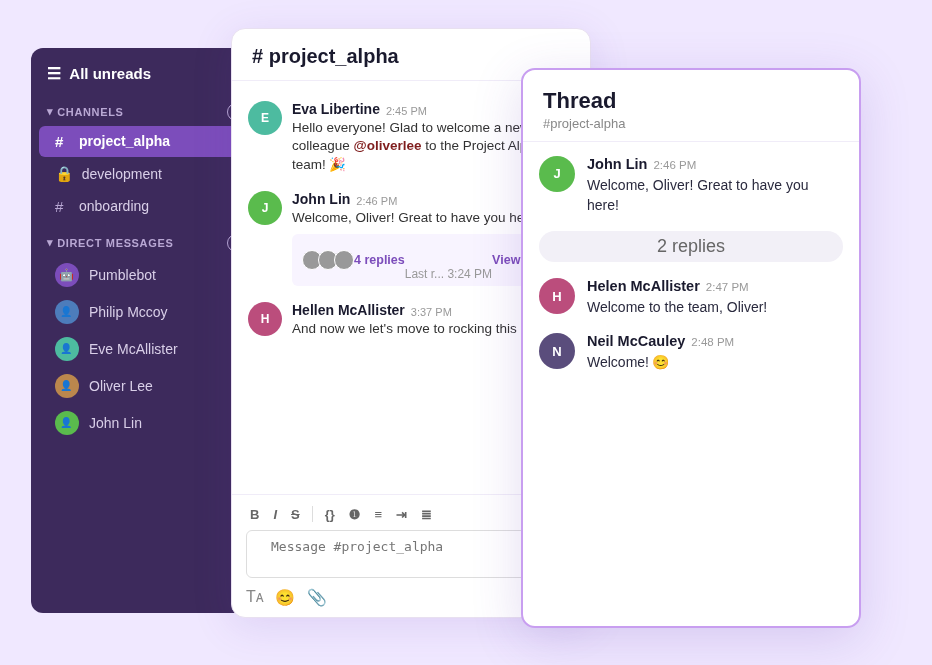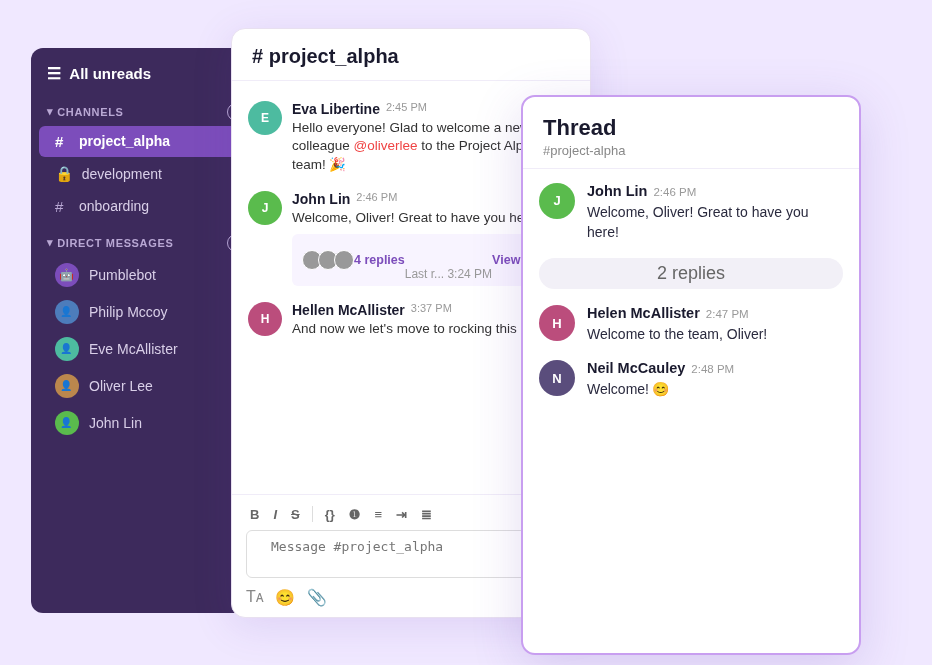--- a/index.html
+++ b/index.html
@@ -175,41 +175,41 @@
       flex-shrink: 0;
       overflow: hidden;
       display: flex; align-items: center; justify-content: center;
       font-size: 12px;
       font-weight: 700;
       color: #fff;
     }
     .msg-content { flex: 1; }
     .msg-header {
       display: flex;
-      align-items: flex-start;
+      align-items: flex-end;
       gap: 6px;
       margin-bottom: 2px;
     }
     .msg-author {
       font-weight: 700;
       font-size: 14px;
       color: #1a1a2e;
     }
     .msg-time {
       font-size: 11px;
       color: #999;
     }
     .msg-text {
       font-size: 13.5px;
       color: #333;
       line-height: 1.4;
     }
     .mention {
-      color: #ef4444;
-      font-weight: 400;
+      color: #7f1d1d;
+      font-weight: 700;
     }
 
     .thread-preview {
       display: flex;
       align-items: center;
       gap: 0;
       margin-top: 6px;
       padding: 5px 10px;
       background: #f8f4ff;
       border-radius: 6px;
@@ -303,21 +303,20 @@
       width: 340px;
       height: 560px;
       background: #fff;
       border-radius: 14px;
       z-index: 3;
       box-shadow: 0 12px 50px rgba(100,60,180,0.18);
       display: flex;
       flex-direction: column;
       overflow: hidden;
       border: 2px solid #c89ef0;
-      margin-top: 27px;
     }
 
     .thread-header {
       padding: 18px 20px 10px;
       border-bottom: 1px solid #f0ecf8;
     }
     .thread-title {
       font-size: 22px;
       font-weight: 800;
       color: #1a1a2e;

